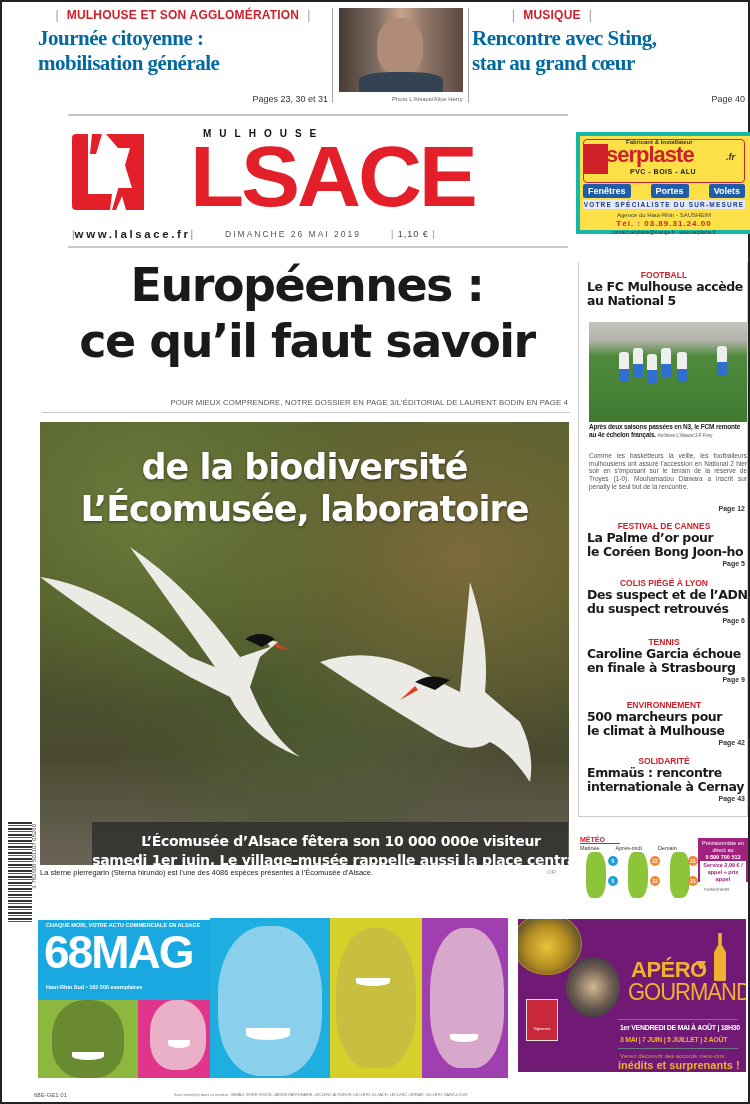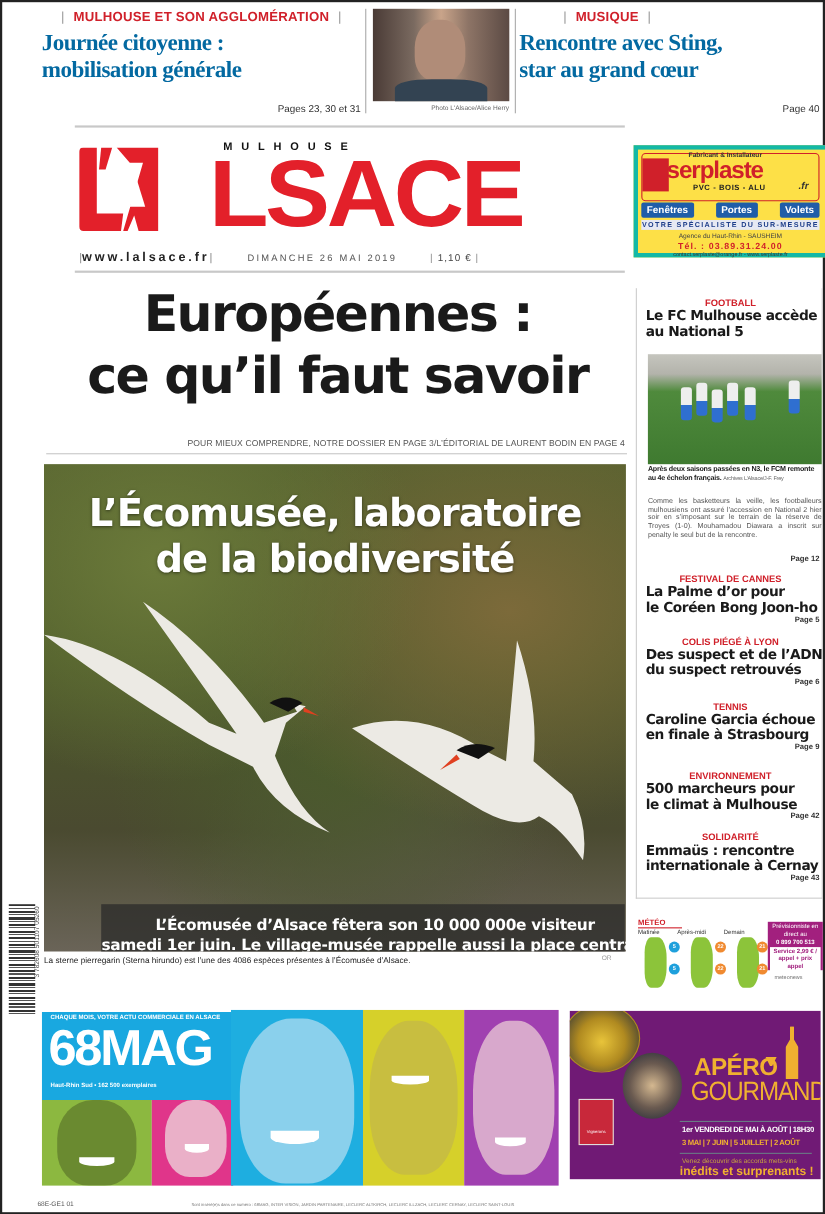--- a/index.html
+++ b/index.html
@@ -38,21 +38,21 @@
   #mast-date { margin-left: 32px; letter-spacing: 2px; font-size: 8.5px; color: #555; }
   #mast-price { margin-left: 30px; letter-spacing: 1px; font-size: 9px; color: #444; }
   .pipe { color: #888; font-weight: normal; }
 
   
   #ad-serplaste { position: absolute; left: 574px; top: 130px; width: 202px; height: 102px; border: 4px solid #14b8a6; background: #fde047; }
   #ad-serplaste .brand-box { position: absolute; left: 3px; top: 3px; width: 162px; height: 44px; border: 1px solid #d0202a; border-radius: 4px; }
   #ad-serplaste .fab { position: absolute; left: 46px; top: 3px; font-size: 6px; font-weight: bold; color: #333; }
   #ad-serplaste .logo-sq { position: absolute; left: 4px; top: 8px; width: 24px; height: 30px; background: #d0202a; }
   #ad-serplaste .name { position: absolute; left: 26px; top: 6px; font-size: 22px; font-weight: bold; color: #d0202a; letter-spacing: -1px; }
-  #ad-serplaste .fr { position: absolute; left: 146px; top: 16px; font-size: 9px; font-style: italic; font-weight: bold; color: #333; margin-top: 12px; }
+  #ad-serplaste .fr { position: absolute; left: 146px; top: 16px; font-size: 9px; font-style: italic; font-weight: bold; color: #333; }
   #ad-serplaste .materials { position: absolute; left: 50px; top: 32px; font-size: 7px; font-weight: bold; color: #222; letter-spacing: 0.5px; }
   #ad-serplaste .btns { position: absolute; left: 3px; top: 48px; width: 162px; display: flex; justify-content: space-between; }
   #ad-serplaste .btn { background: #1f5da8; color: #fff; font-size: 9px; font-weight: bold; padding: 2px 5px; border-radius: 2px; }
   #ad-serplaste .spec { position: absolute; left: 3px; top: 64px; width: 162px; background: #e6e9f3; color: #1f3f8a; font-size: 6.5px; font-weight: bold; letter-spacing: 1.2px; text-align: center; padding: 1px 0; }
   #ad-serplaste .agency { position: absolute; left: 0; top: 76px; width: 168px; text-align: center; font-size: 6px; color: #444; }
   #ad-serplaste .tel { position: absolute; left: 0; top: 83px; width: 168px; text-align: center; font-size: 8px; font-weight: bold; color: #d0202a; letter-spacing: 1px; }
   #ad-serplaste .contact { position: absolute; left: 0; top: 93px; width: 168px; text-align: center; font-size: 5px; color: #333; }
 
   
   #headline { position: absolute; left: 40px; top: 255px; width: 530px; text-align: center; font-family: "DejaVu Sans", sans-serif; font-weight: bold; font-size: 46px; line-height: 56px; color: #1a1a1a; letter-spacing: -1.5px; }
@@ -197,22 +197,22 @@
 
   <div id="headline">
     <div>Européennes :</div>
     <div>ce qu’il faut savoir</div>
   </div>
   <div id="headline-note">POUR MIEUX COMPRENDRE, NOTRE DOSSIER EN PAGE 3/L’ÉDITORIAL DE LAURENT BODIN EN PAGE 4</div>
   <div class="rule" style="left:40px; top:410px; width:528px; height:1px;"></div>
 
   <div id="lead-photo">
     <div id="lead-title">
+      <div>de la biodiversité</div>
       <div>L’Écomusée, laboratoire</div>
-      <div>de la biodiversité</div>
     </div>
     <svg class="bird" style="left:0; top:125px;" width="270" height="210" viewBox="0 0 270 210">
       <path d="M0 30 Q70 40 150 110 L175 120 Q140 70 90 0 Q150 40 200 110 L230 100 L225 92 L238 95 L220 110 L210 140 Q230 190 260 210 Q210 190 190 150 Q170 140 150 130 Q80 90 0 30 Z" fill="#eceae4"></path>
       <path d="M205 92 Q220 82 235 92 L222 100 Z" fill="#111"></path>
       <path d="M236 96 L250 104 L236 100 Z" fill="#e04020"></path>
     </svg>
     <svg class="bird" style="left:280px; top:160px;" width="230" height="210" viewBox="0 0 230 210">
       <path d="M0 80 Q60 60 120 100 L140 110 L150 0 Q170 60 165 110 L200 140 Q215 170 210 200 Q190 170 170 160 Q150 175 110 150 Q60 120 0 80 Z" fill="#eceae4"></path>
       <path d="M95 100 Q110 90 130 98 L115 108 Z" fill="#111"></path>
       <path d="M95 104 L80 118 L98 108 Z" fill="#e04020"></path>

